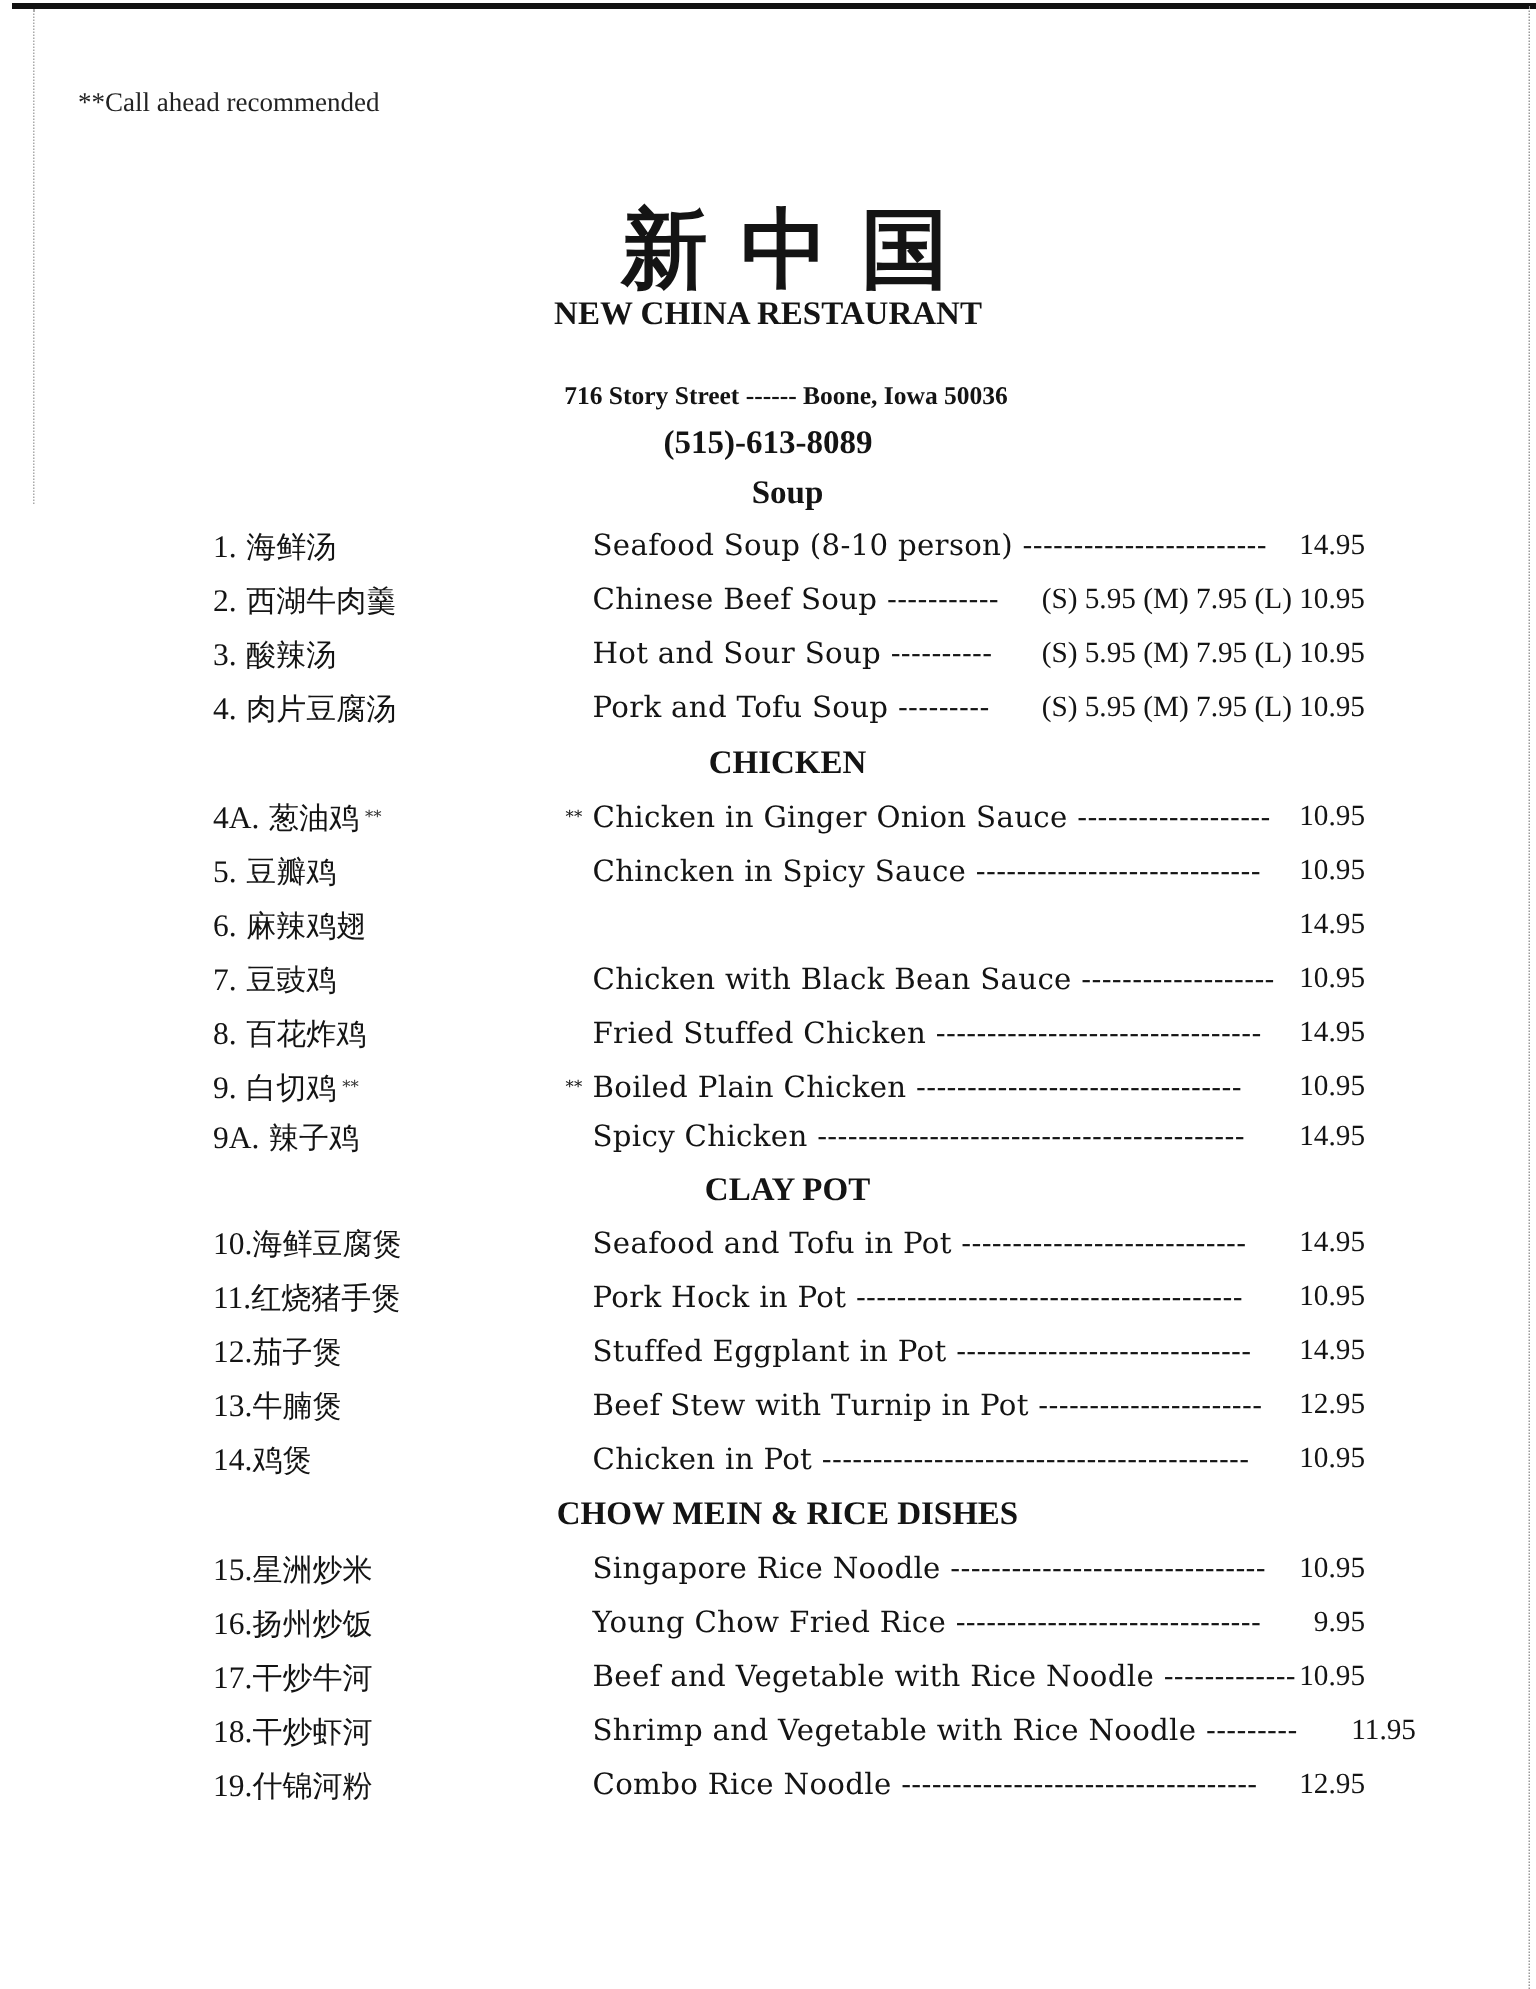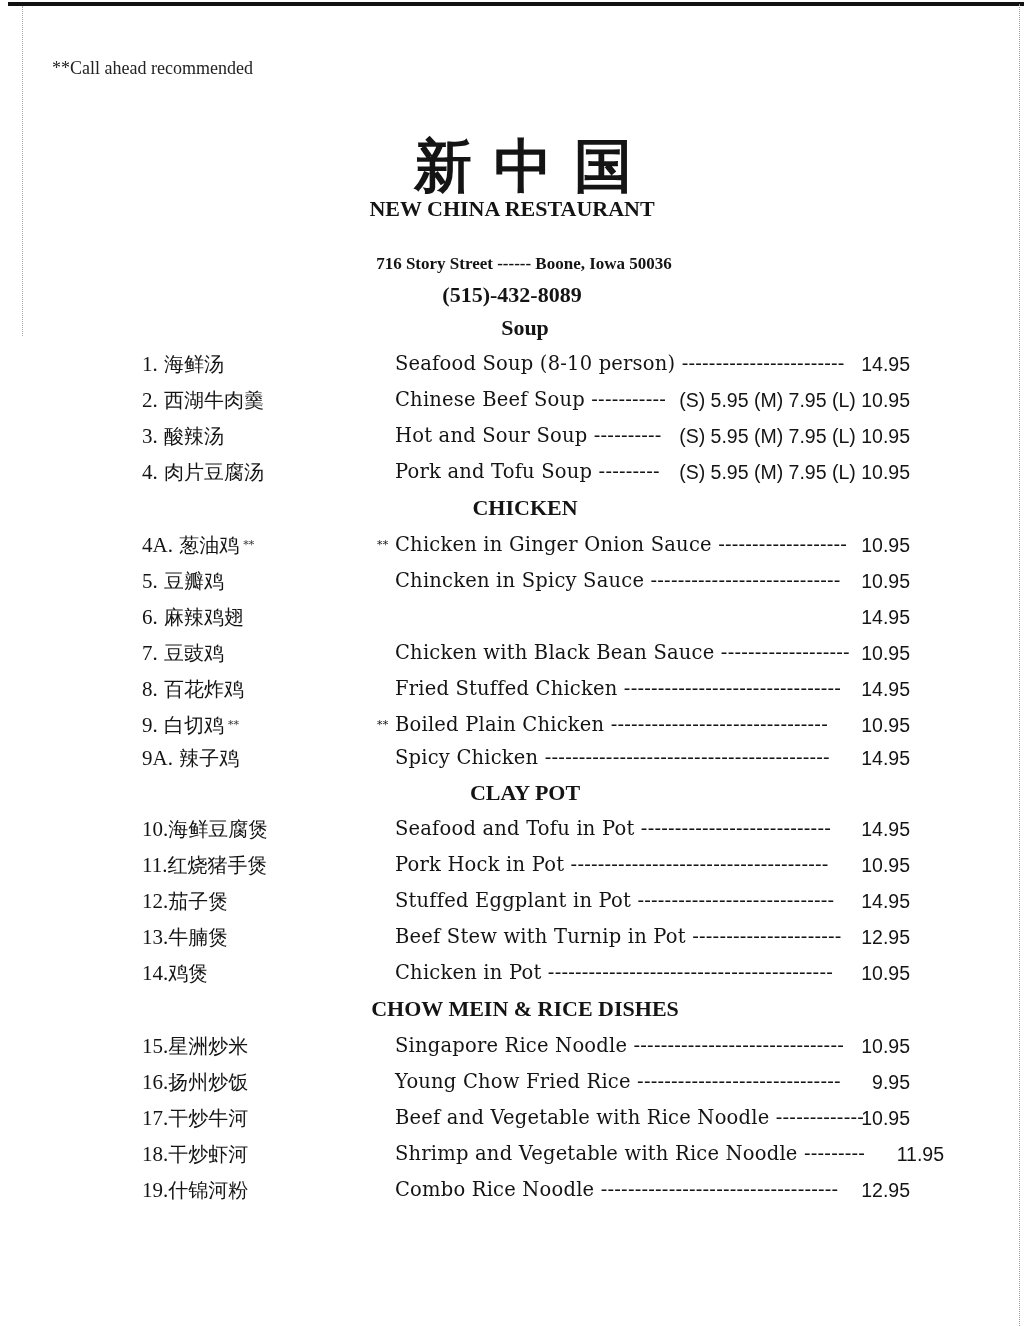--- a/index.html
+++ b/index.html
@@ -17,36 +17,36 @@
     .en-title { top: 196px; font-size: 22px; }
     .address { top: 254px; font-size: 17px; padding-left: 12px; }
     .phone { top: 282px; font-size: 22px; }
     .section-title { position: absolute; left: 0; width: 1050px; text-align: center; font-family: "Liberation Serif", serif; font-weight: bold; font-size: 22px; }
     .row { position: absolute; left: 0; width: 1024px; height: 30px; }
     .cn { position: absolute; left: 142px; top: 0; font-size: 20px; white-space: nowrap; font-family: "DejaVu Serif", serif; }
     .cn .num { font-family: "Liberation Serif", serif; font-size: 21px; }
     .star { font-size: 11px; vertical-align: top; margin-left: 4px; color: #333; }
     .en { position: absolute; left: 395px; top: 0; font-size: 19.5px; white-space: nowrap; font-family: "DejaVu Serif", serif; letter-spacing: 0.2px; }
     .en .pre { font-size: 11px; vertical-align: top; position: absolute; left: -18px; top: 0; }
-    .price { position: absolute; right: 114px; top: 0; font-size: 19.5px; white-space: nowrap; font-family: Liberation Sans, sans-serif; }
+    .price { position: absolute; right: 114px; top: 0; font-size: 19.5px; white-space: nowrap; font-family: Liberation Serif, serif; }
     .en, .price, .cn { line-height: 28px; }
   </style>
 </head>
 <body>
 
 <div class="top-rule"></div>
 <div class="left-edge"></div>
 <div class="right-edge"></div>
 
 <div class="call-ahead">**Call ahead recommended</div>
 
 <div class="header cn-title">新中国</div>
 <div class="header en-title">NEW CHINA RESTAURANT</div>
 <div class="header address">716 Story Street ------ Boone, Iowa 50036</div>
-<div class="header phone">(515)-432-8089</div>
+<div class="header phone">(515)-613-8089</div>
 
 <div class="section-title" style="top:315px;">Soup</div>
 <div class="row" style="top:350px;">
   <span class="cn"><span class="num">1.</span> <span>海鲜汤</span></span>
   <span class="en">Seafood Soup (8-10 person) ------------------------</span>
   <span class="price">14.95</span>
 </div>
 <div class="row" style="top:386px;">
   <span class="cn"><span class="num">2.</span> <span>西湖牛肉羹</span></span>
   <span class="en">Chinese Beef Soup -----------</span>

